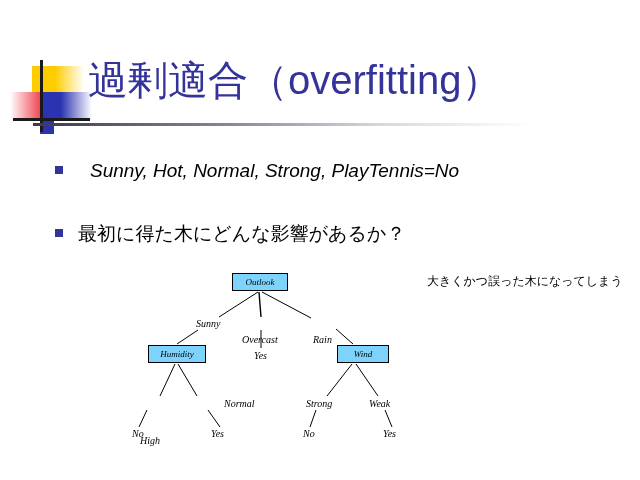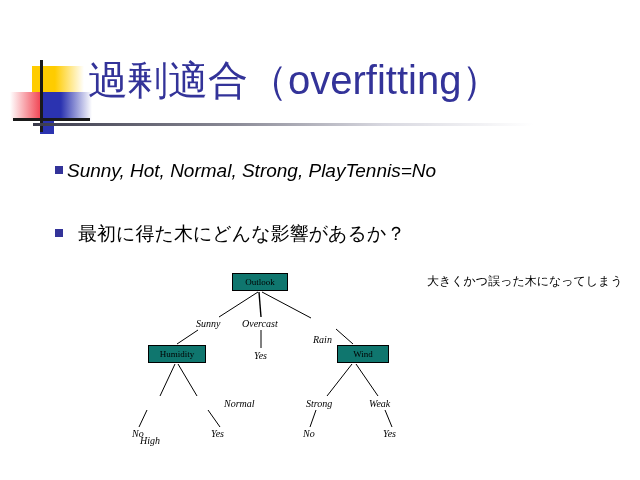--- a/index.html
+++ b/index.html
@@ -108,21 +108,21 @@
     background: #333399;
   }
   .bullet-text {
     margin-left: 28px;
     color: #000000;
     font-size: 19px;
     line-height: 27px;
     white-space: nowrap;
   }
   .bullet-sub {
-    margin-left: 17px;
+    margin-left: 40px;
     color: #000000;
     font-size: 19px;
     line-height: 27px;
     font-style: italic;
     white-space: nowrap;
   }
   #bullet-1 { top: 157px; }
   #bullet-2 { top: 220px; }
 
   
@@ -140,22 +140,23 @@
     position: absolute;
     left: 0px;
     top: 0px;
     width: 640px;
     height: 480px;
     pointer-events: none;
   }
   .tree-node-box {
     position: absolute;
     border: 1px solid #000000;
-    background: #0f766e;
+    background: #7dd3fc;
     font-family: "Liberation Serif", serif;
+    font-style: italic;
     font-size: 9px;
     color: #000000;
     text-align: center;
     line-height: 16px;
     height: 16px;
     box-sizing: content-box;
   }
   .tree-label {
     position: absolute;
     font-family: "Liberation Serif", serif;
@@ -219,21 +220,21 @@
     <line x1="385" y1="410" x2="392" y2="427" stroke="#000000" stroke-width="1"></line>
   </svg>
 
   <div class="tree-node-box" style="left:232px; top:273px; width:54px;">Outlook</div>
 
   <div class="tree-node-box" style="left:148px; top:345px; width:56px;">Humidity</div>
 
   <div class="tree-node-box" style="left:337px; top:345px; width:50px;">Wind</div>
 
   <div class="tree-label" style="left:196px; top:318px;">Sunny</div>
-  <div class="tree-label" style="left:242px; top:318px;">Overcast</div>
+  <div class="tree-label" style="left:242px; top:334px;">Overcast</div>
   <div class="tree-label" style="left:313px; top:334px;">Rain</div>
 
   <div class="tree-label" style="left:140px; top:398px;margin-top:37px;">High</div>
   <div class="tree-label" style="left:188px; top:398px;margin-left:36px;">Normal</div>
   <div class="tree-label" style="left:306px; top:398px;">Strong</div>
   <div class="tree-label" style="left:369px; top:398px;">Weak</div>
 
   <div class="tree-label" style="left:254px; top:350px;">Yes</div>
   <div class="tree-label" style="left:132px; top:428px;">No</div>
   <div class="tree-label" style="left:211px; top:428px;">Yes</div>

